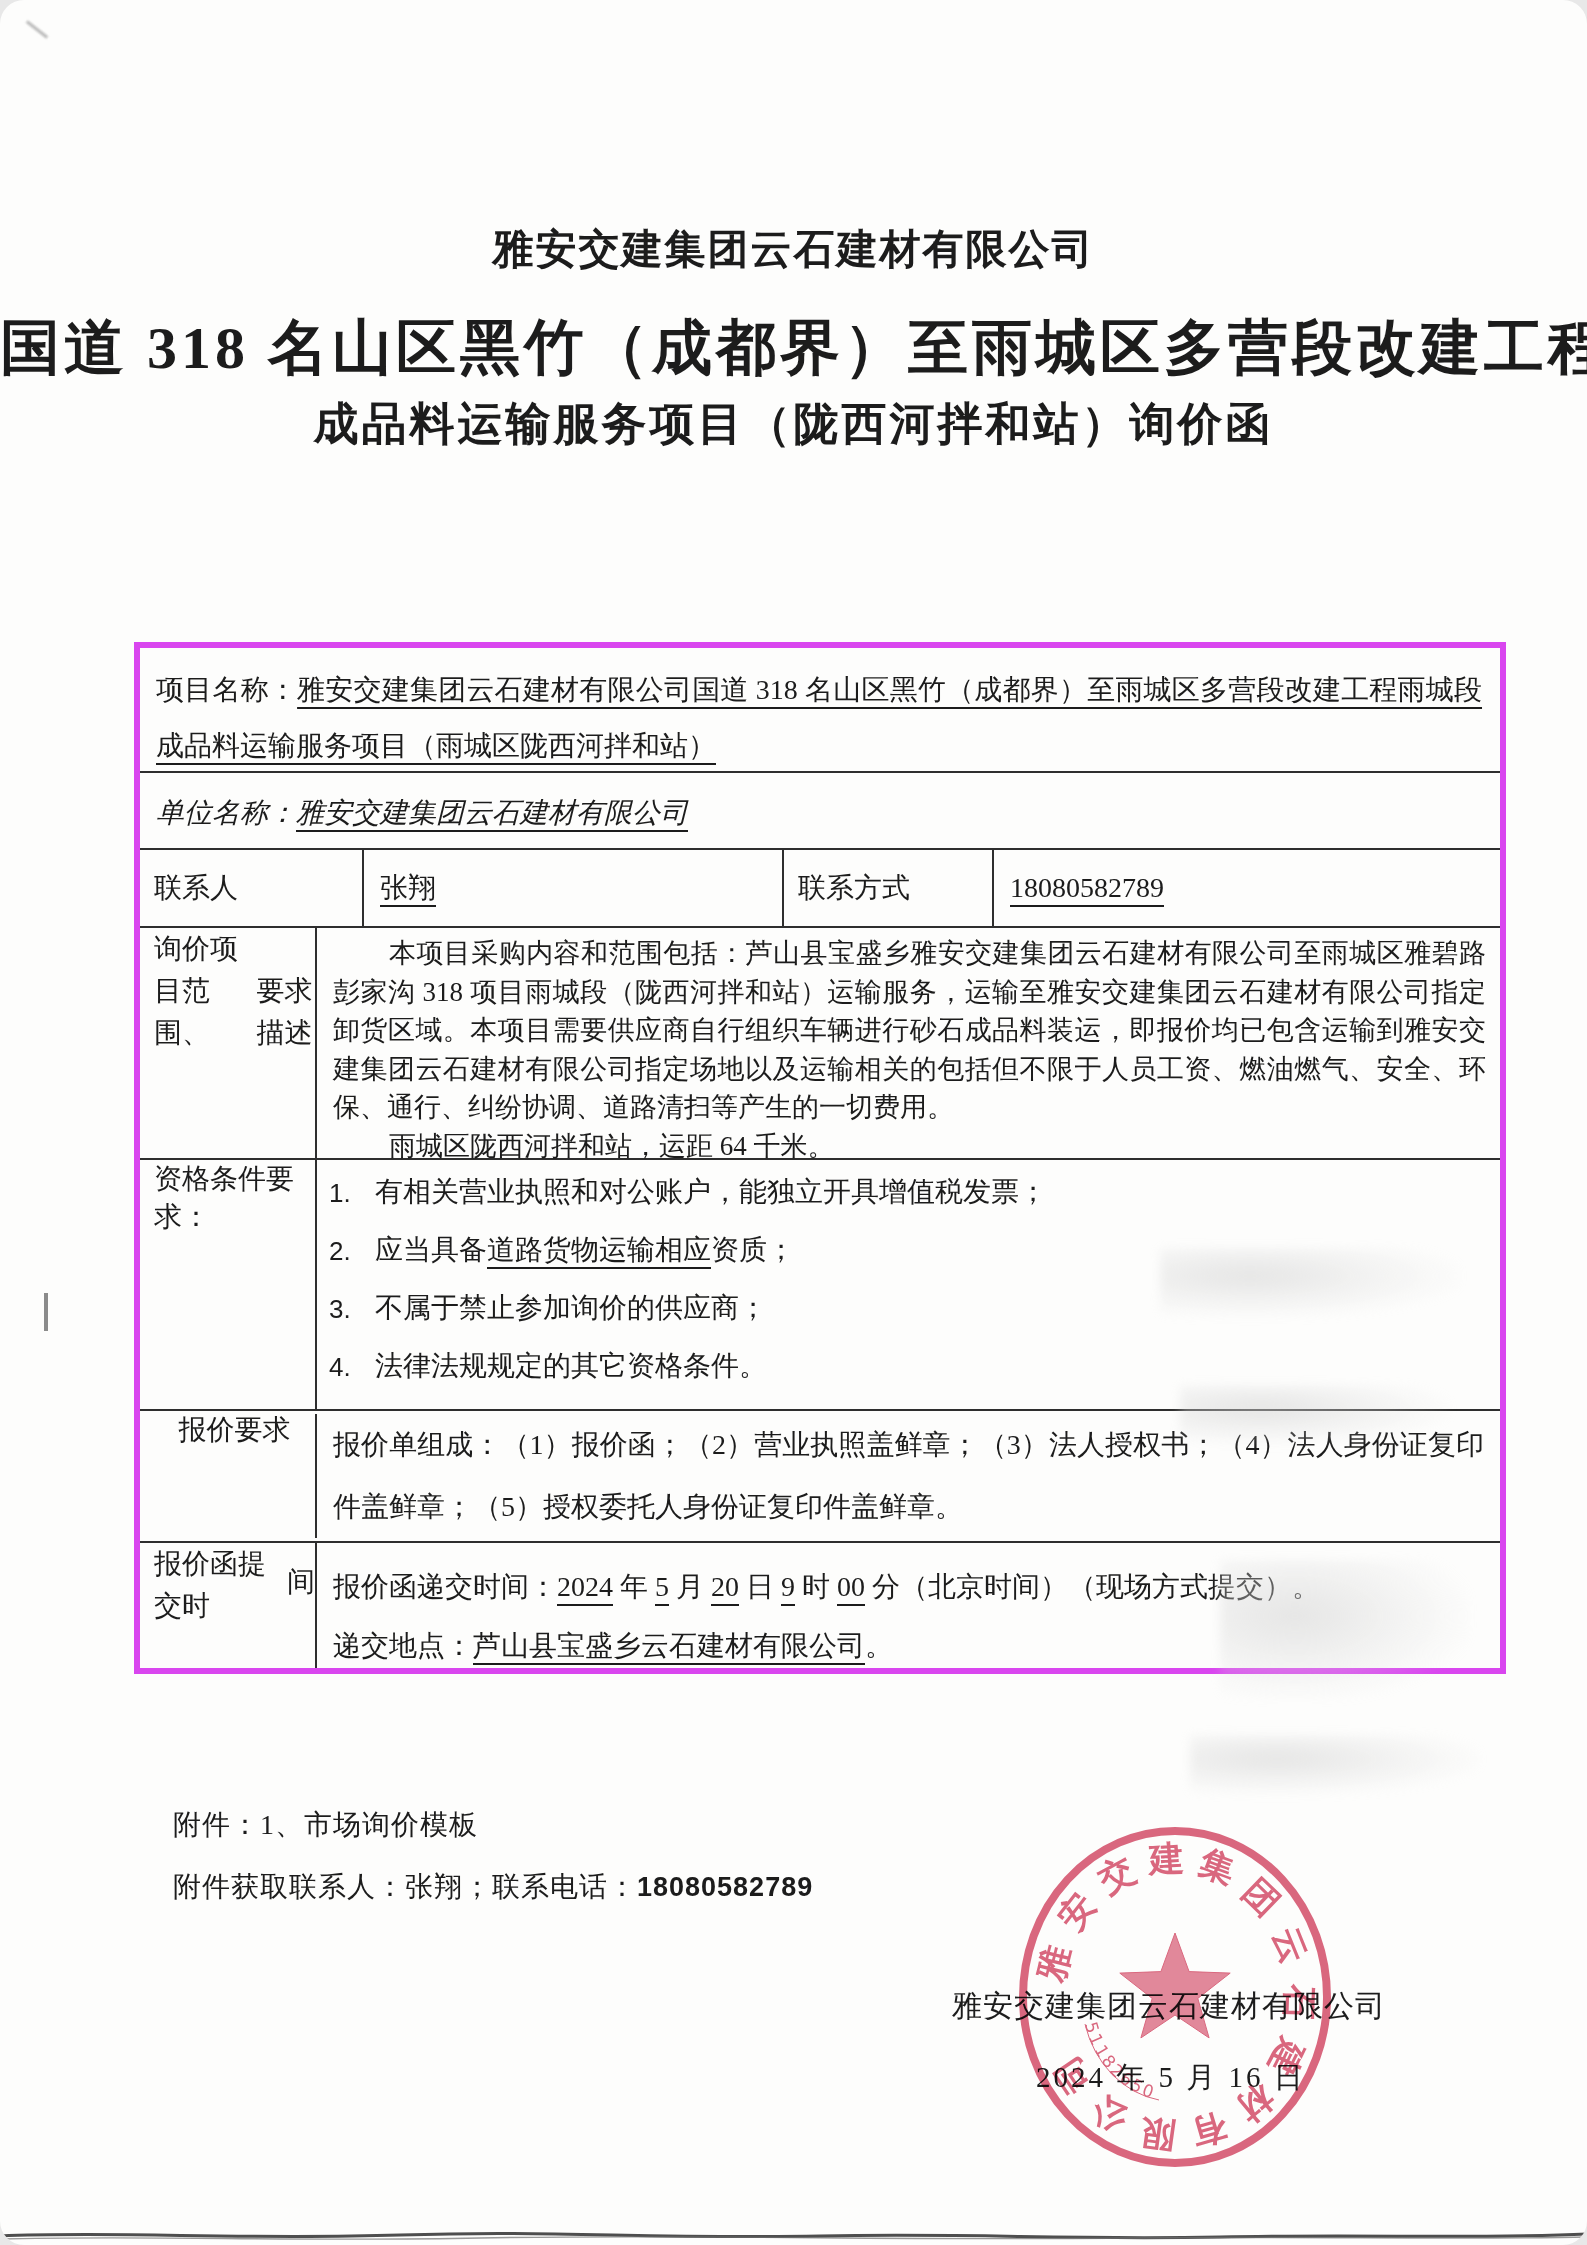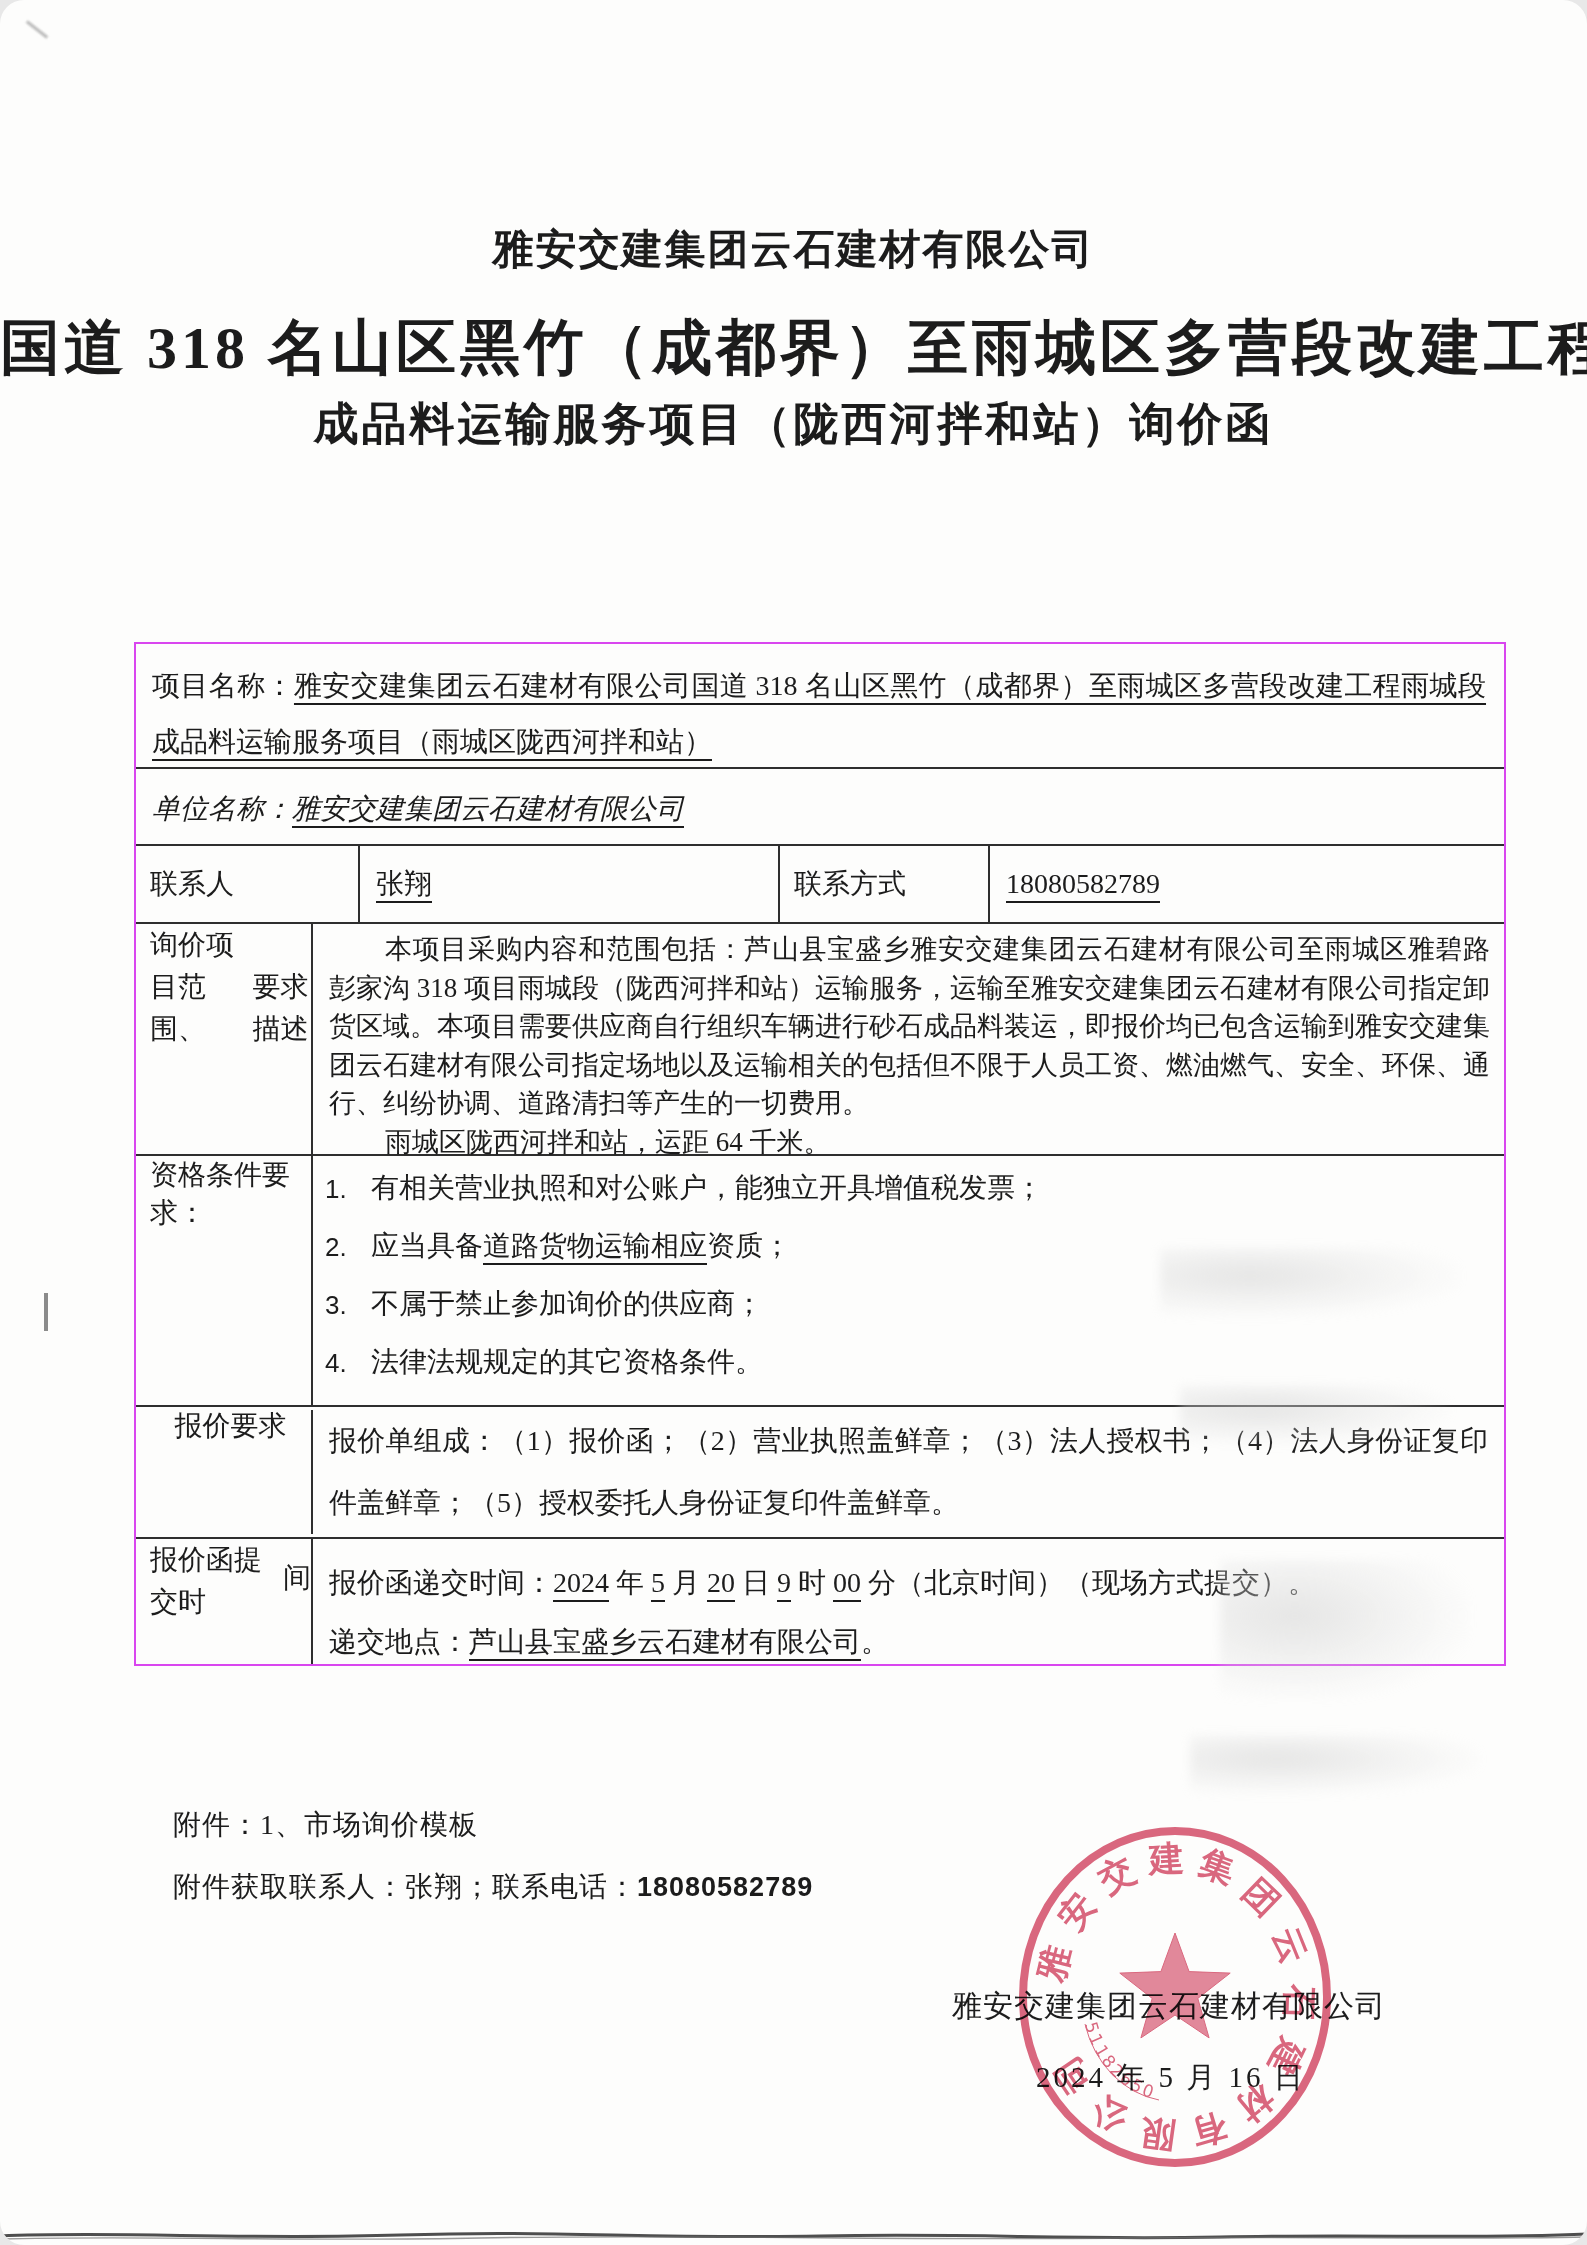--- a/index.html
+++ b/index.html
@@ -17,21 +17,21 @@
   .title3{top:394px;font-size:45px;letter-spacing:3px;}
   
   .intro{
     position:absolute;left:108px;top:480px;width:1380px;
     font-size:28.5px;line-height:49px;text-align:justify;text-indent:58px;
   }
   .u{text-decoration:underline;text-decoration-thickness:2px;text-underline-offset:8px;}
   
   .qtable{
     position:absolute;left:134px;top:642px;width:1372px;
-    border:2px solid #d946ef;box-sizing:border-box;font-size:28px;
+    border:6px solid #d946ef;box-sizing:border-box;font-size:28px;
   }
   .trow{display:flex;box-sizing:border-box;}
   .trow + .trow{border-top:2px solid #2e2e2e;}
   .cell{box-sizing:border-box;}
   .cell + .cell{border-left:2px solid #2e2e2e;}
   .lab{display:flex;justify-content:center;padding-left:14px;}
   .full{width:100%;padding:14px 18px 10px 16px;line-height:56px;text-align:justify;}
   .r1{height:123px;} .r2{height:77px;font-style:italic;} .r3{height:78px;}
   .r4{height:232px;} .r5{height:78px;} .r6{height:251px;}
   .r7{height:132px;} .r8{height:127px;}

